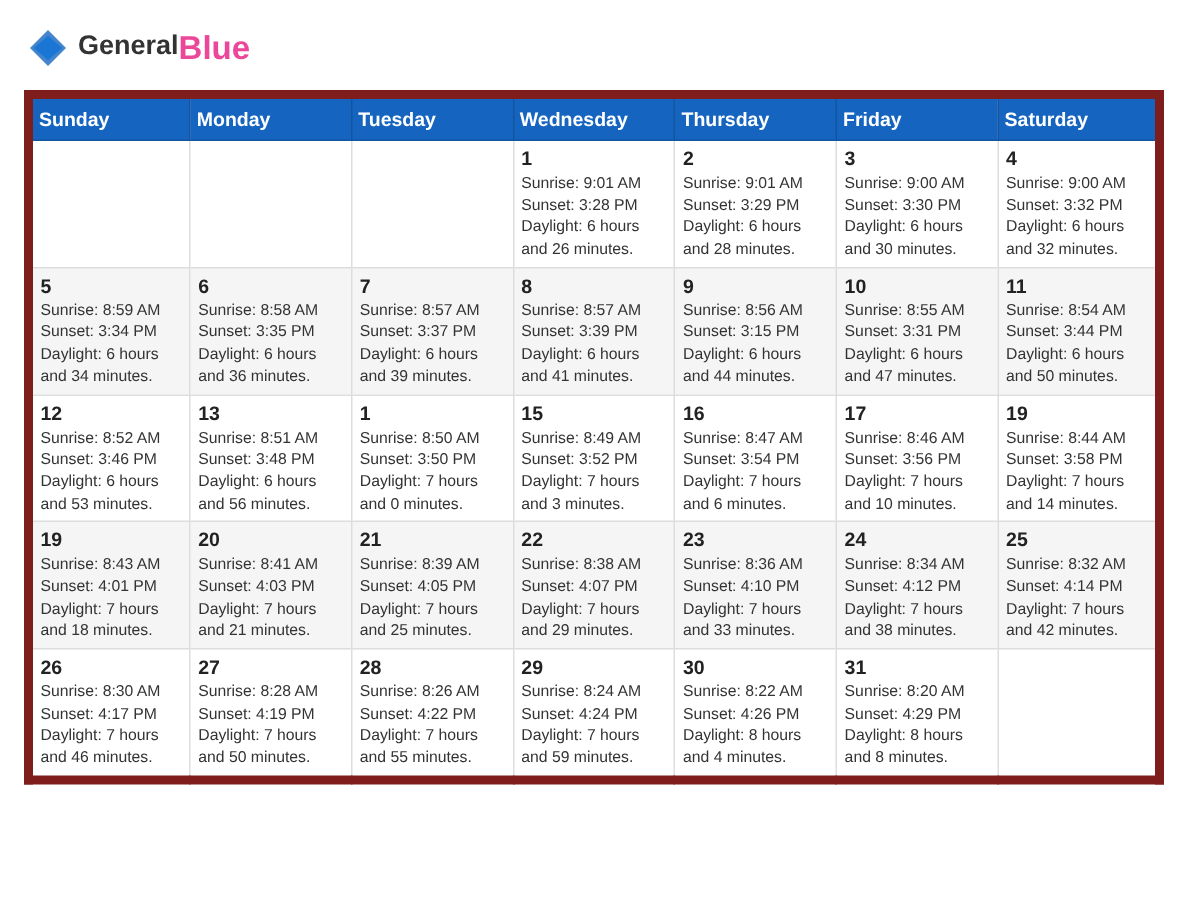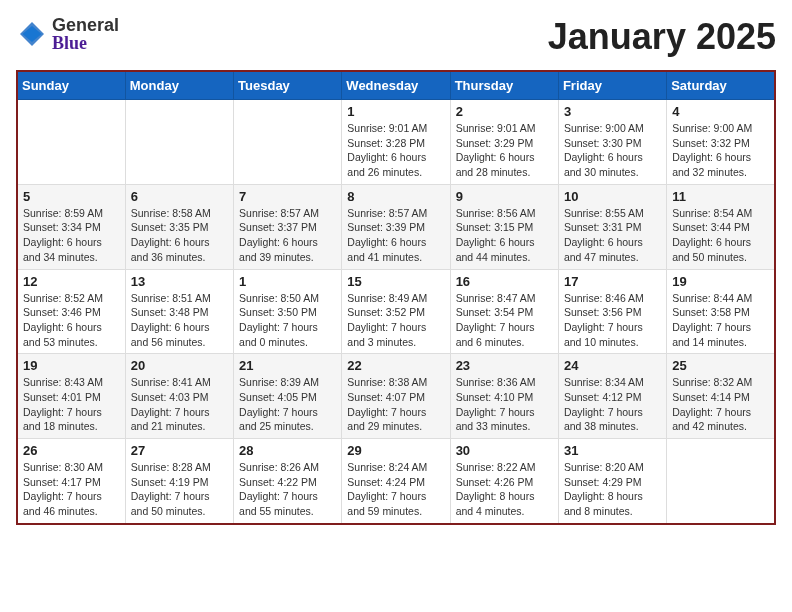--- a/index.html
+++ b/index.html
@@ -16,33 +16,32 @@
       align-items: flex-start;
       margin-bottom: 12px;
     }
     .logo {
       display: flex;
       align-items: center;
       gap: 4px;
     }
     .logo-text {
       display: flex;
-      flex-direction: column;
+      flex-direction: row;
       line-height: 1;
     }
     .logo-general {
       font-size: 18px;
       font-weight: bold;
       color: #333;
     }
     .logo-blue {
-      font-size: 18px;
-      font-weight: bold;
-      color: #4c1d95;
-      font-family: Liberation Serif, serif;
+      font-size: 22px;
+      font-weight: bold;
+      color: #ec4899;
     }
     .logo-icon {
       width: 32px;
       height: 32px;
     }
     .title-block {
       text-align: right;
     }
     .title-block h1 {
       font-size: 36px;
@@ -50,21 +49,21 @@
       color: #222;
     }
     .title-block h2 {
       font-size: 16px;
       font-weight: normal;
       color: #444;
     }
     .calendar {
       width: 100%;
       border-collapse: collapse;
-      border: 2px solid #7f1d1d;
+      border: 6px solid #7f1d1d;
     }
     .calendar th {
       background: #1565c0;
       color: #fff;
       font-size: 13px;
       font-weight: bold;
       padding: 6px 4px;
       text-align: left;
       border: 1px solid #1255a0;
     }
@@ -103,21 +102,20 @@
     <svg class="logo-icon" viewBox="0 0 40 40">
       <polygon points="20,5 35,20 20,35 5,20" fill="#1565c0" opacity="0.8"></polygon>
       <polygon points="20,10 32,20 20,30 8,20" fill="#1976d2"></polygon>
     </svg>
     <div class="logo-text">
       <span class="logo-general">General</span>
       <span class="logo-blue">Blue</span>
     </div>
   </div>
   <div class="title-block">
-    <h1>January 2025</h1>
   </div>
 </div>
 
 <table class="calendar">
   <thead>
     <tr>
     <th>Sunday</th>
         <th>Monday</th>
         <th>Tuesday</th>
         <th>Wednesday</th>

